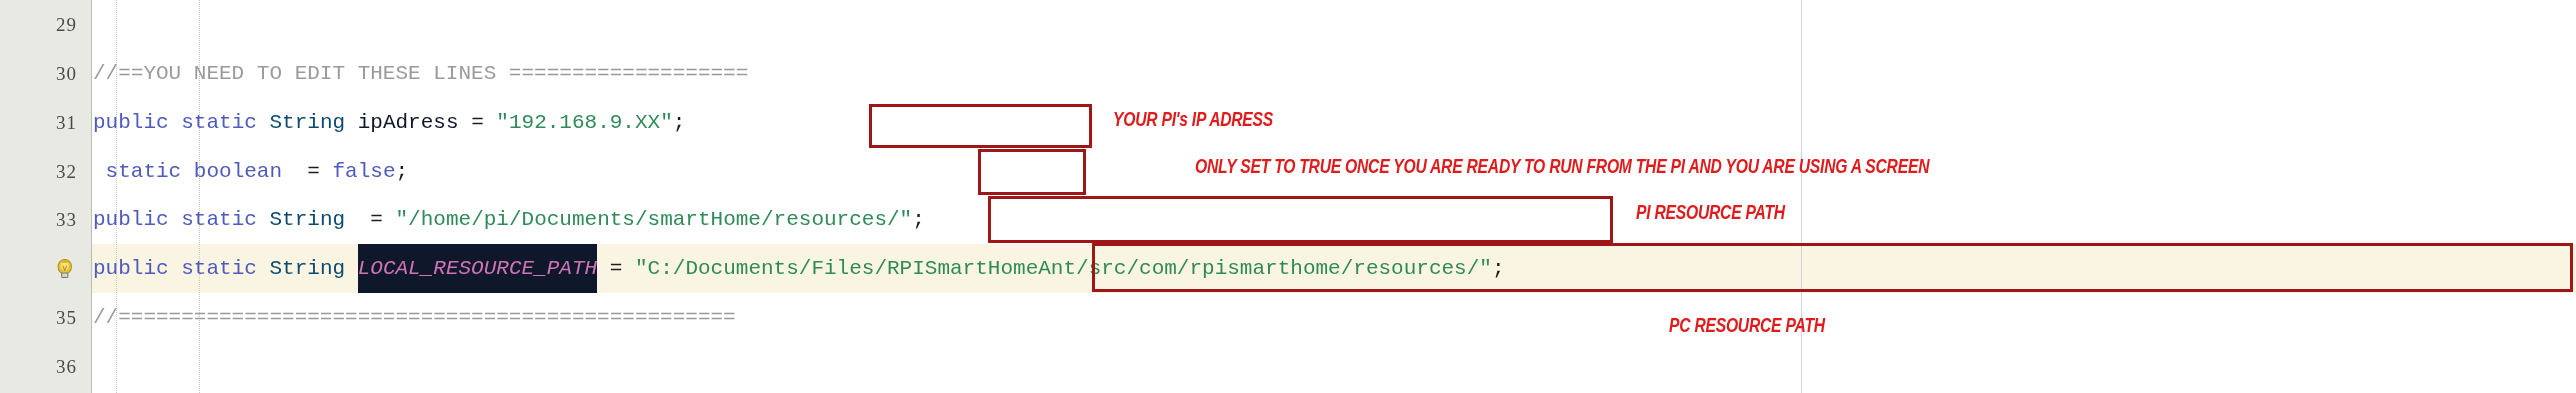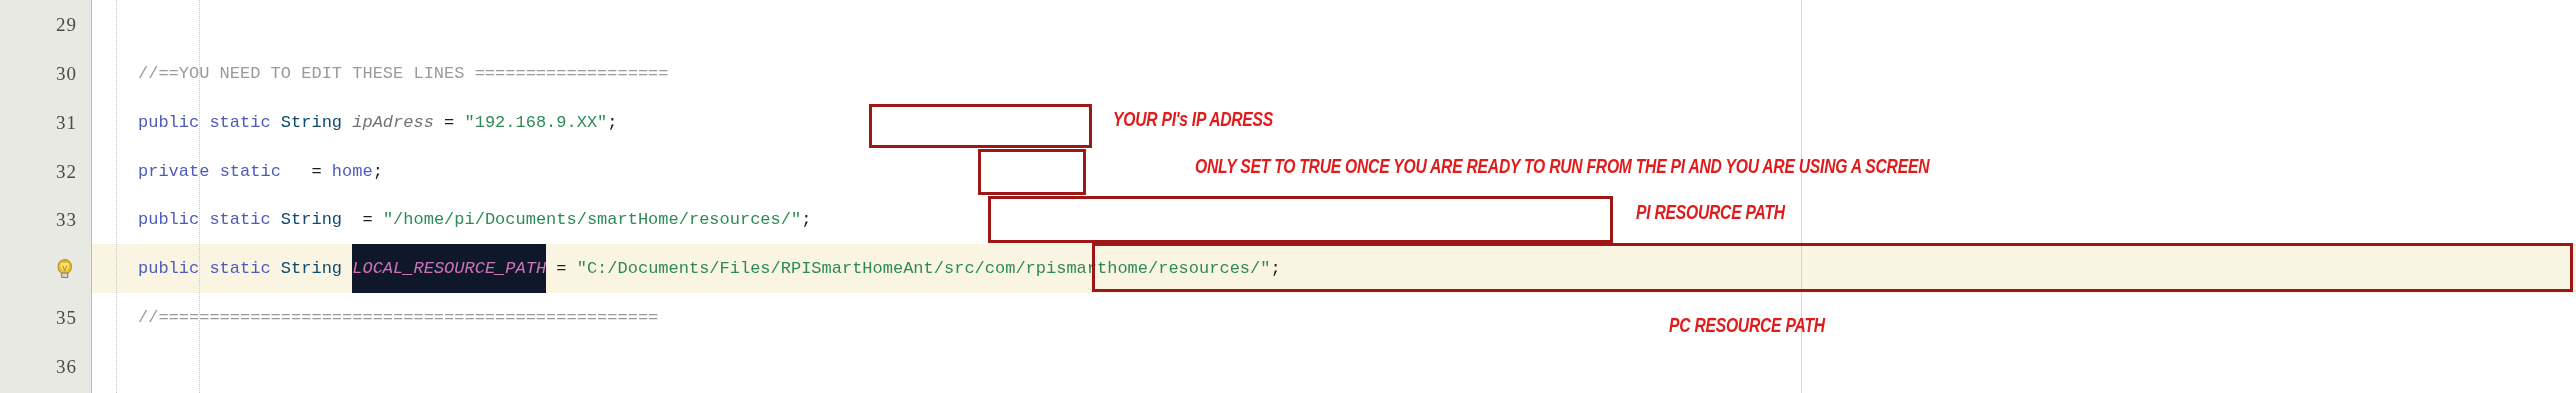--- a/index.html
+++ b/index.html
@@ -32,33 +32,32 @@
   
   .code{position:absolute;left:93px;top:0;right:0;height:393px;}
   .guide{position:absolute;top:0;height:393px;width:0;
      border-left:1px dotted #c9c9c4;}
   .margin-guide{position:absolute;top:0;height:393px;width:0;
      border-left:1px solid #d9cfe0;}
 
   .line{
     position:absolute;left:0;right:0;height:49px;
     display:flex;white-space:pre;
-    font-size:17px;line-height:49px;
+    font-size:21px;line-height:49px;
     font-family:"Liberation Mono","DejaVu Sans Mono",monospace;
-    padding-left:45px;
   }
   .line .txt{display:inline-block;white-space:pre;}
 
   
   .curline-bg{position:absolute;left:0;right:0;height:49px;background:#faf5e3;}
 
   
   .kw      {color:#4e5bbd;}
   .type    {color:#0c4a6e;}
-  .field   {color:#737373;font-style:italic;}
+  .field   {color:#0f172a;}
   .fieldhl {color:#cf72b8;font-style:italic;background:#0f172a;}
   .str     {color:#2e8b57;}
   .cmt     {color:#9a9a9a;}
   .plain   {color:#1c1c1c;}
 
   
   .redbox{
     position:absolute;border:3.1px solid #9e1616;box-sizing:border-box;
     pointer-events:none;
   }
@@ -118,27 +117,27 @@
       <span class="txt plain"> </span>
       <span class="txt type">String</span>
       <span class="txt plain"> </span>
       <span class="txt field">ipAdress</span>
       <span class="txt plain"> = </span>
       <span class="txt str">"192.168.9.XX"</span>
       <span class="txt plain">;</span>
     </div>
 
     <div class="line" style="top:147px;">
-      <span class="txt kw">private</span>
       <span class="txt plain"> </span>
       <span class="txt kw">static</span>
       <span class="txt plain"> </span>
+      <span class="txt kw">boolean</span>
       <span class="txt plain"> </span>
       <span class="txt plain"> = </span>
-      <span class="txt kw">home</span>
+      <span class="txt kw">false</span>
       <span class="txt plain">;</span>
     </div>
 
     <div class="line" style="top:195px;">
       <span class="txt kw">public</span>
       <span class="txt plain"> </span>
       <span class="txt kw">static</span>
       <span class="txt plain"> </span>
       <span class="txt type">String</span>
       <span class="txt plain"> </span>

